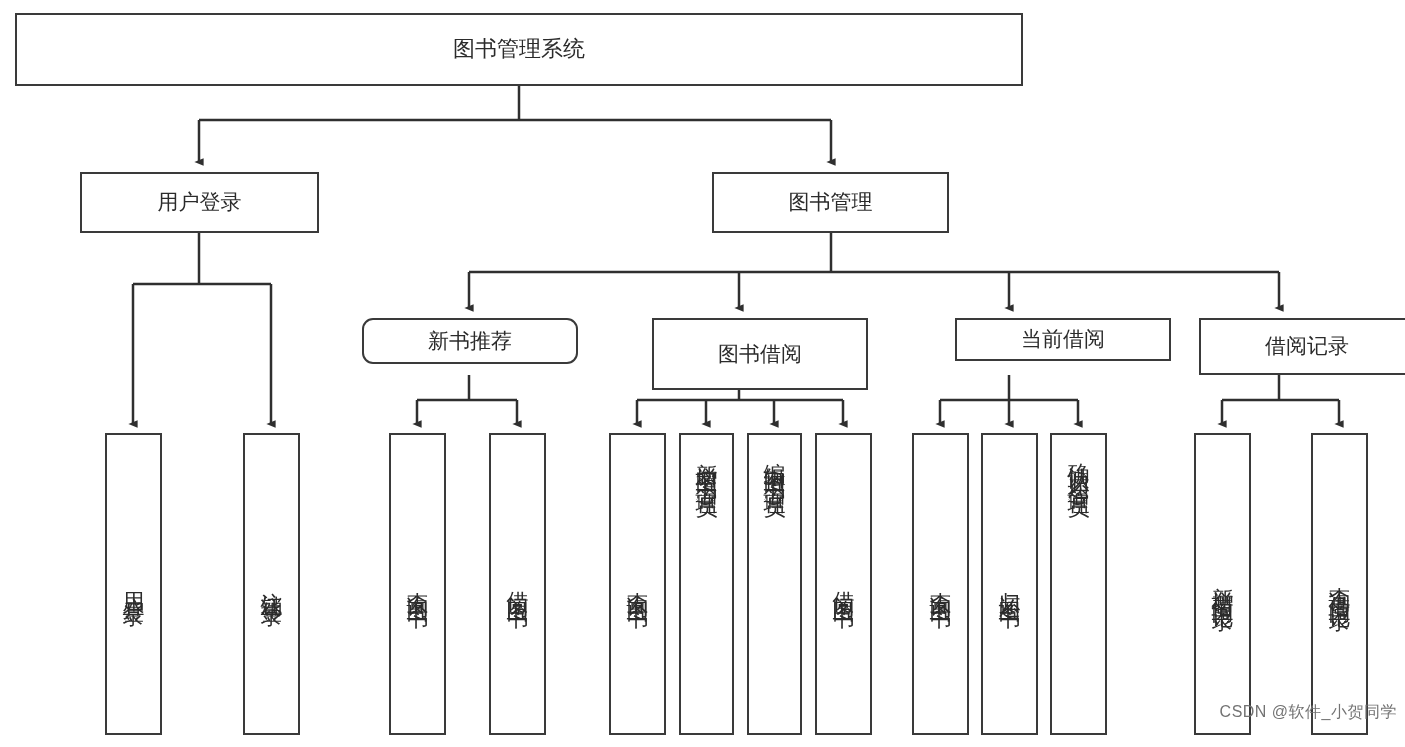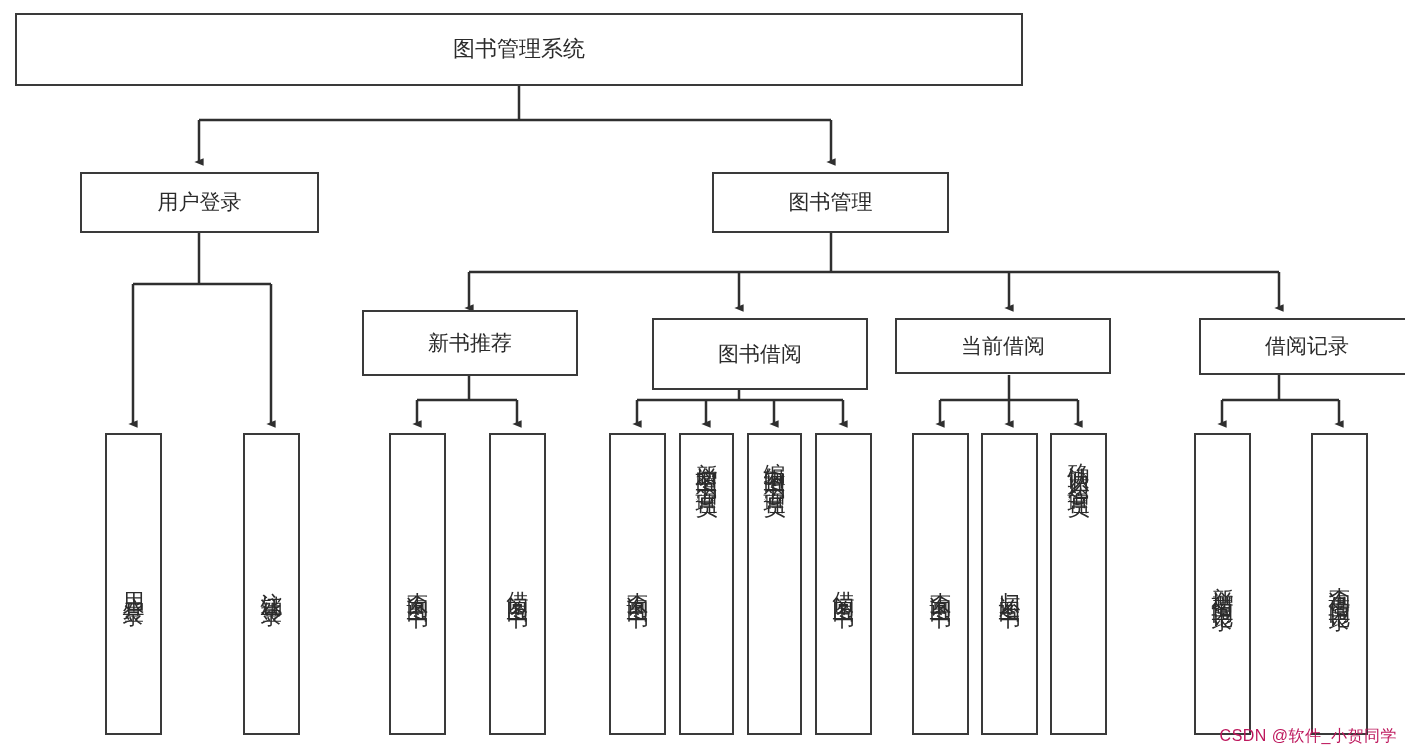--- a/index.html
+++ b/index.html
@@ -59,23 +59,23 @@
     line-height: 1;
     white-space: nowrap;
   }
   .node.vertical.centered {
     align-items: center;
     padding-top: 0;
   }
   #watermark {
     position: absolute;
     right: 8px;
-    bottom: 0;
+    bottom: 24px;
     font-size: 16px;
-    color: #be185d;
+    color: #737373;
     white-space: nowrap;
     letter-spacing: 0.5px;
     text-align: center;
   }
 </style>
 </head>
 <body>
 
 <div id="canvas">
 
@@ -137,29 +137,29 @@
   </div>
 
   <div class="node horizontal" style="left:80px; top:172px; width:239px; height:61px;">
     <span class="label">用户登录</span>
   </div>
 
   <div class="node horizontal" style="left:712px; top:172px; width:237px; height:61px;">
     <span class="label">图书管理</span>
   </div>
 
-  <div class="node horizontal" style="left:362px; top:310px; width:216px; height:66px;">
+  <div class="node horizontal" style="left:362px; top:318px; width:216px; height:46px;border-radius:11px;">
     <span class="label">新书推荐</span>
   </div>
 
   <div class="node horizontal" style="left:652px; top:318px; width:216px; height:72px;">
     <span class="label">图书借阅</span>
   </div>
 
-  <div class="node horizontal" style="left:895px; top:318px; width:216px; height:56px;justify-content:center;">
+  <div class="node horizontal" style="left:955px; top:318px; width:216px; height:43px;justify-content:center;">
     <span class="label">当前借阅</span>
   </div>
 
   <div class="node horizontal" style="left:1171px; top:318px; width:216px; height:57px;margin-left:28px;">
     <span class="label">借阅记录</span>
   </div>
 
   <div class="node vertical centered" style="left:105px; top:433px; width:57px; height:302px;">
     <span class="label">用户登录</span>
   </div>

